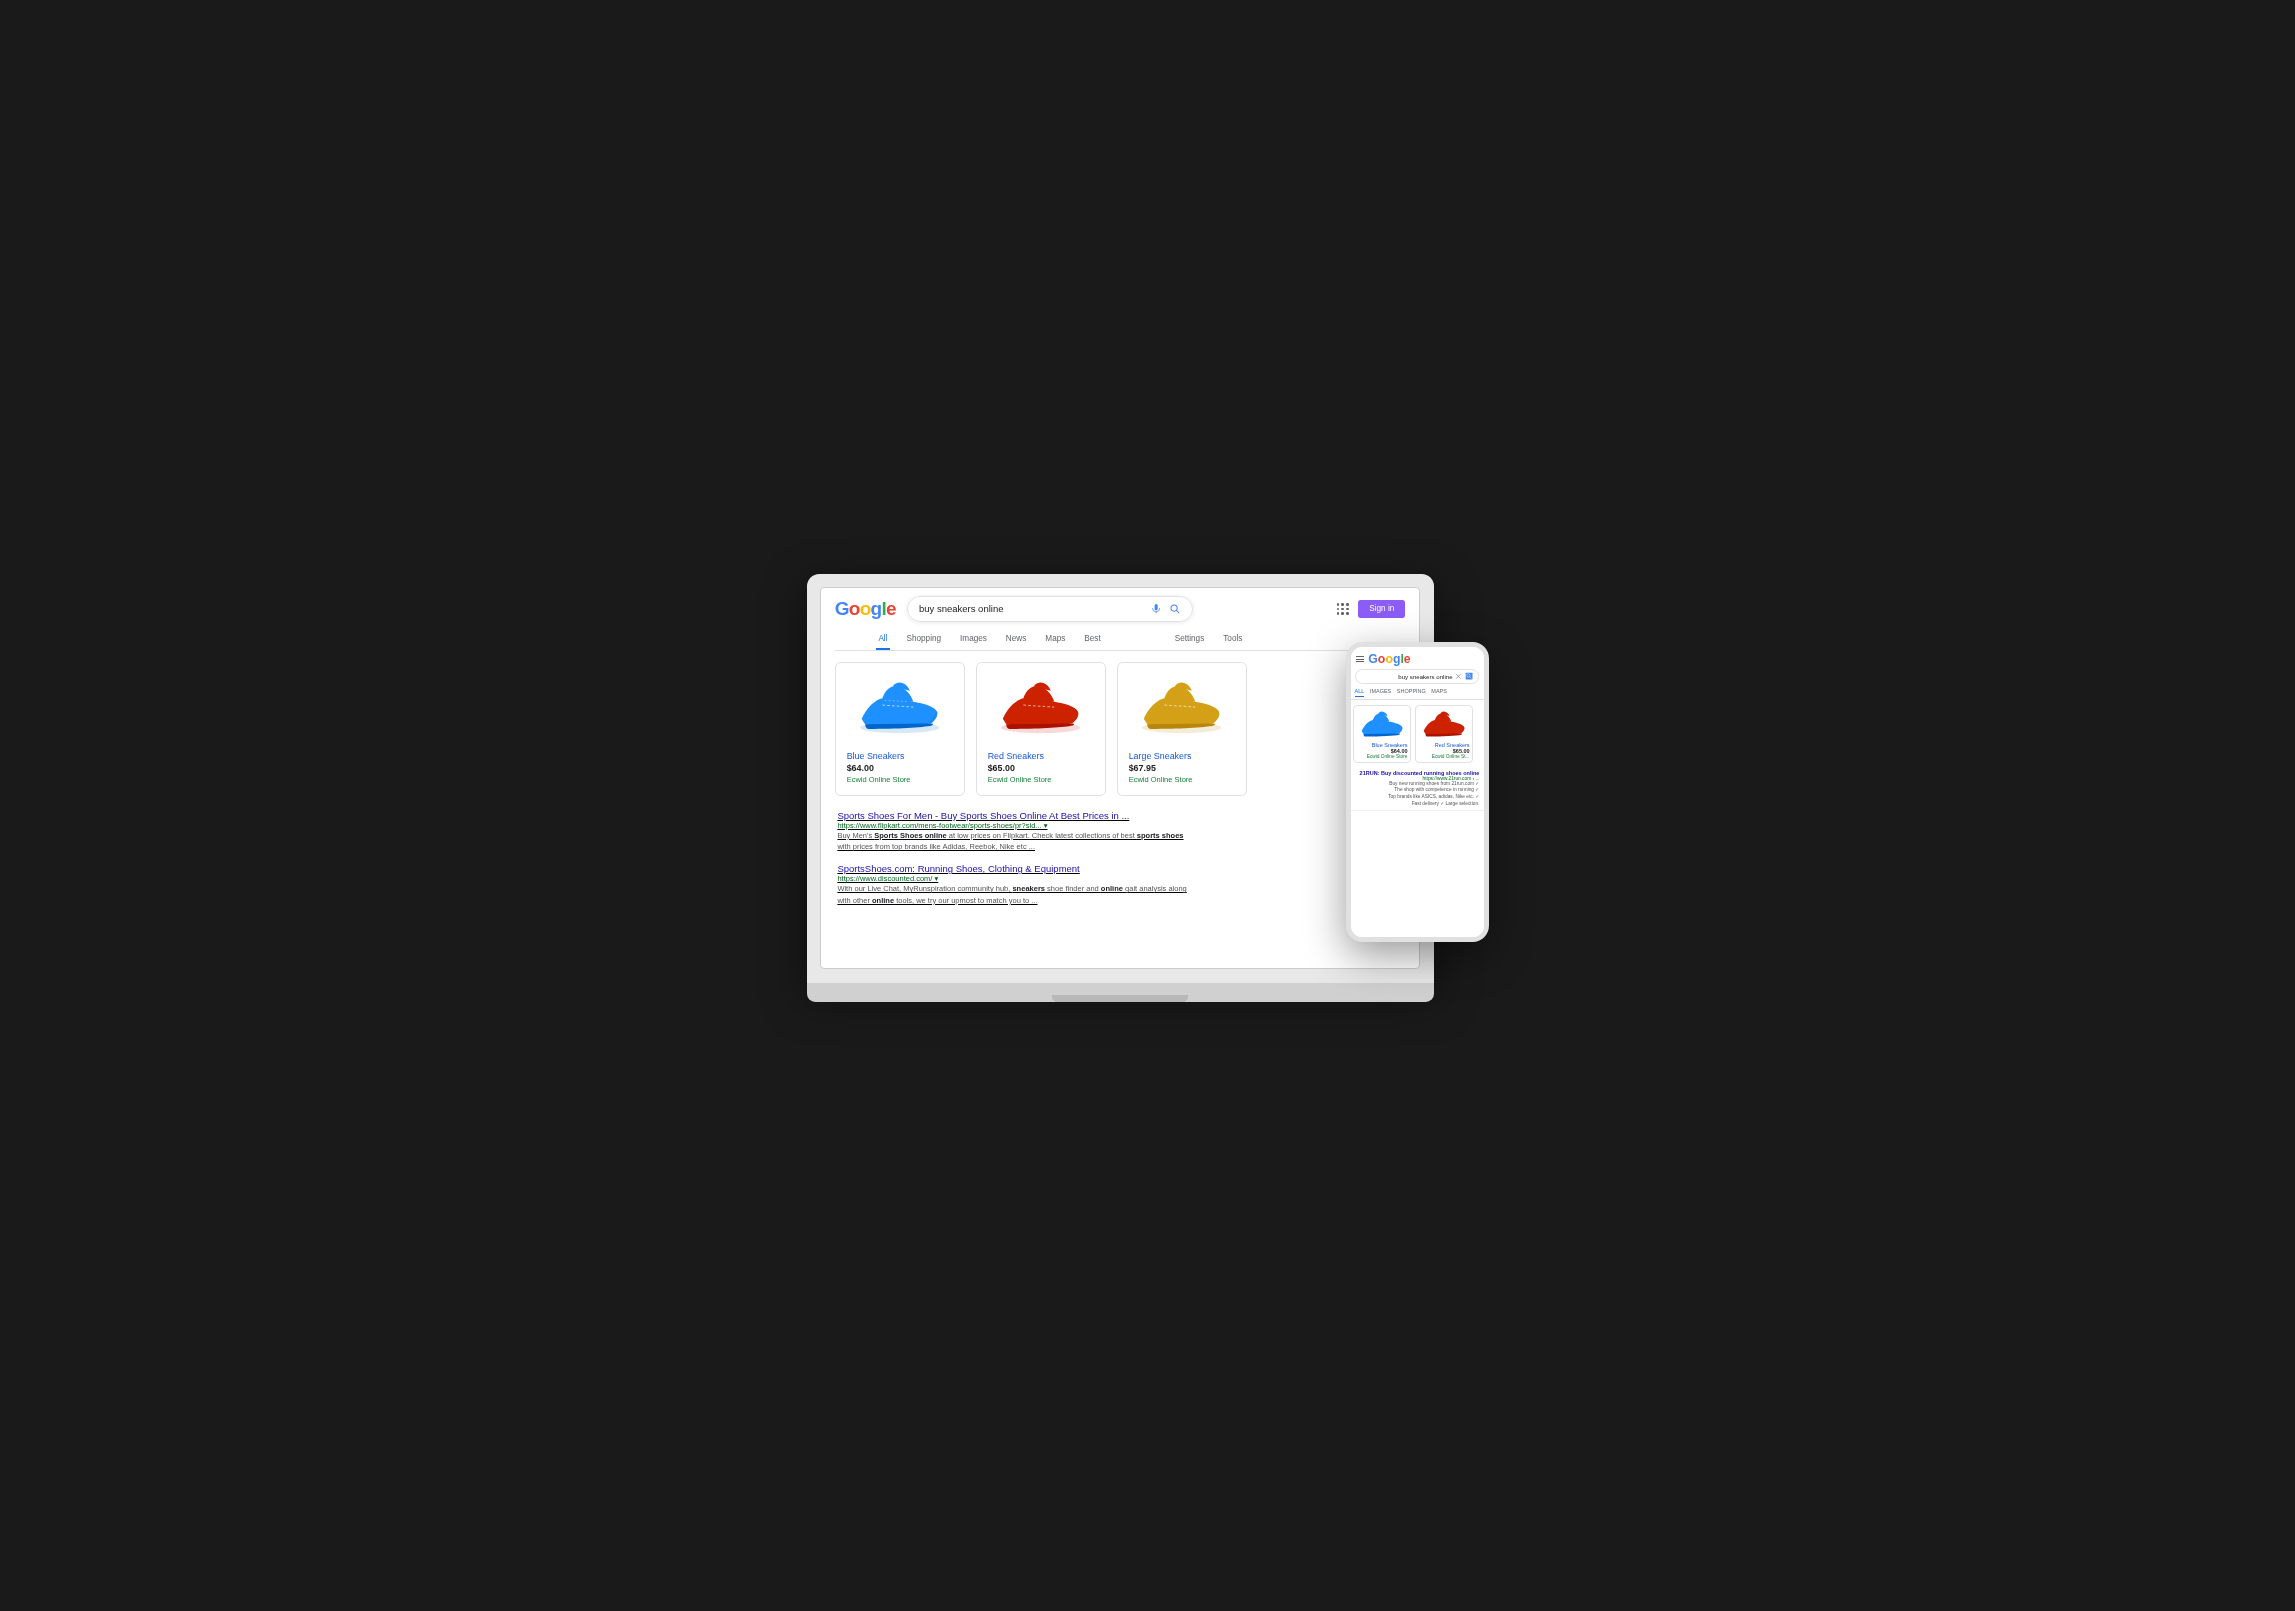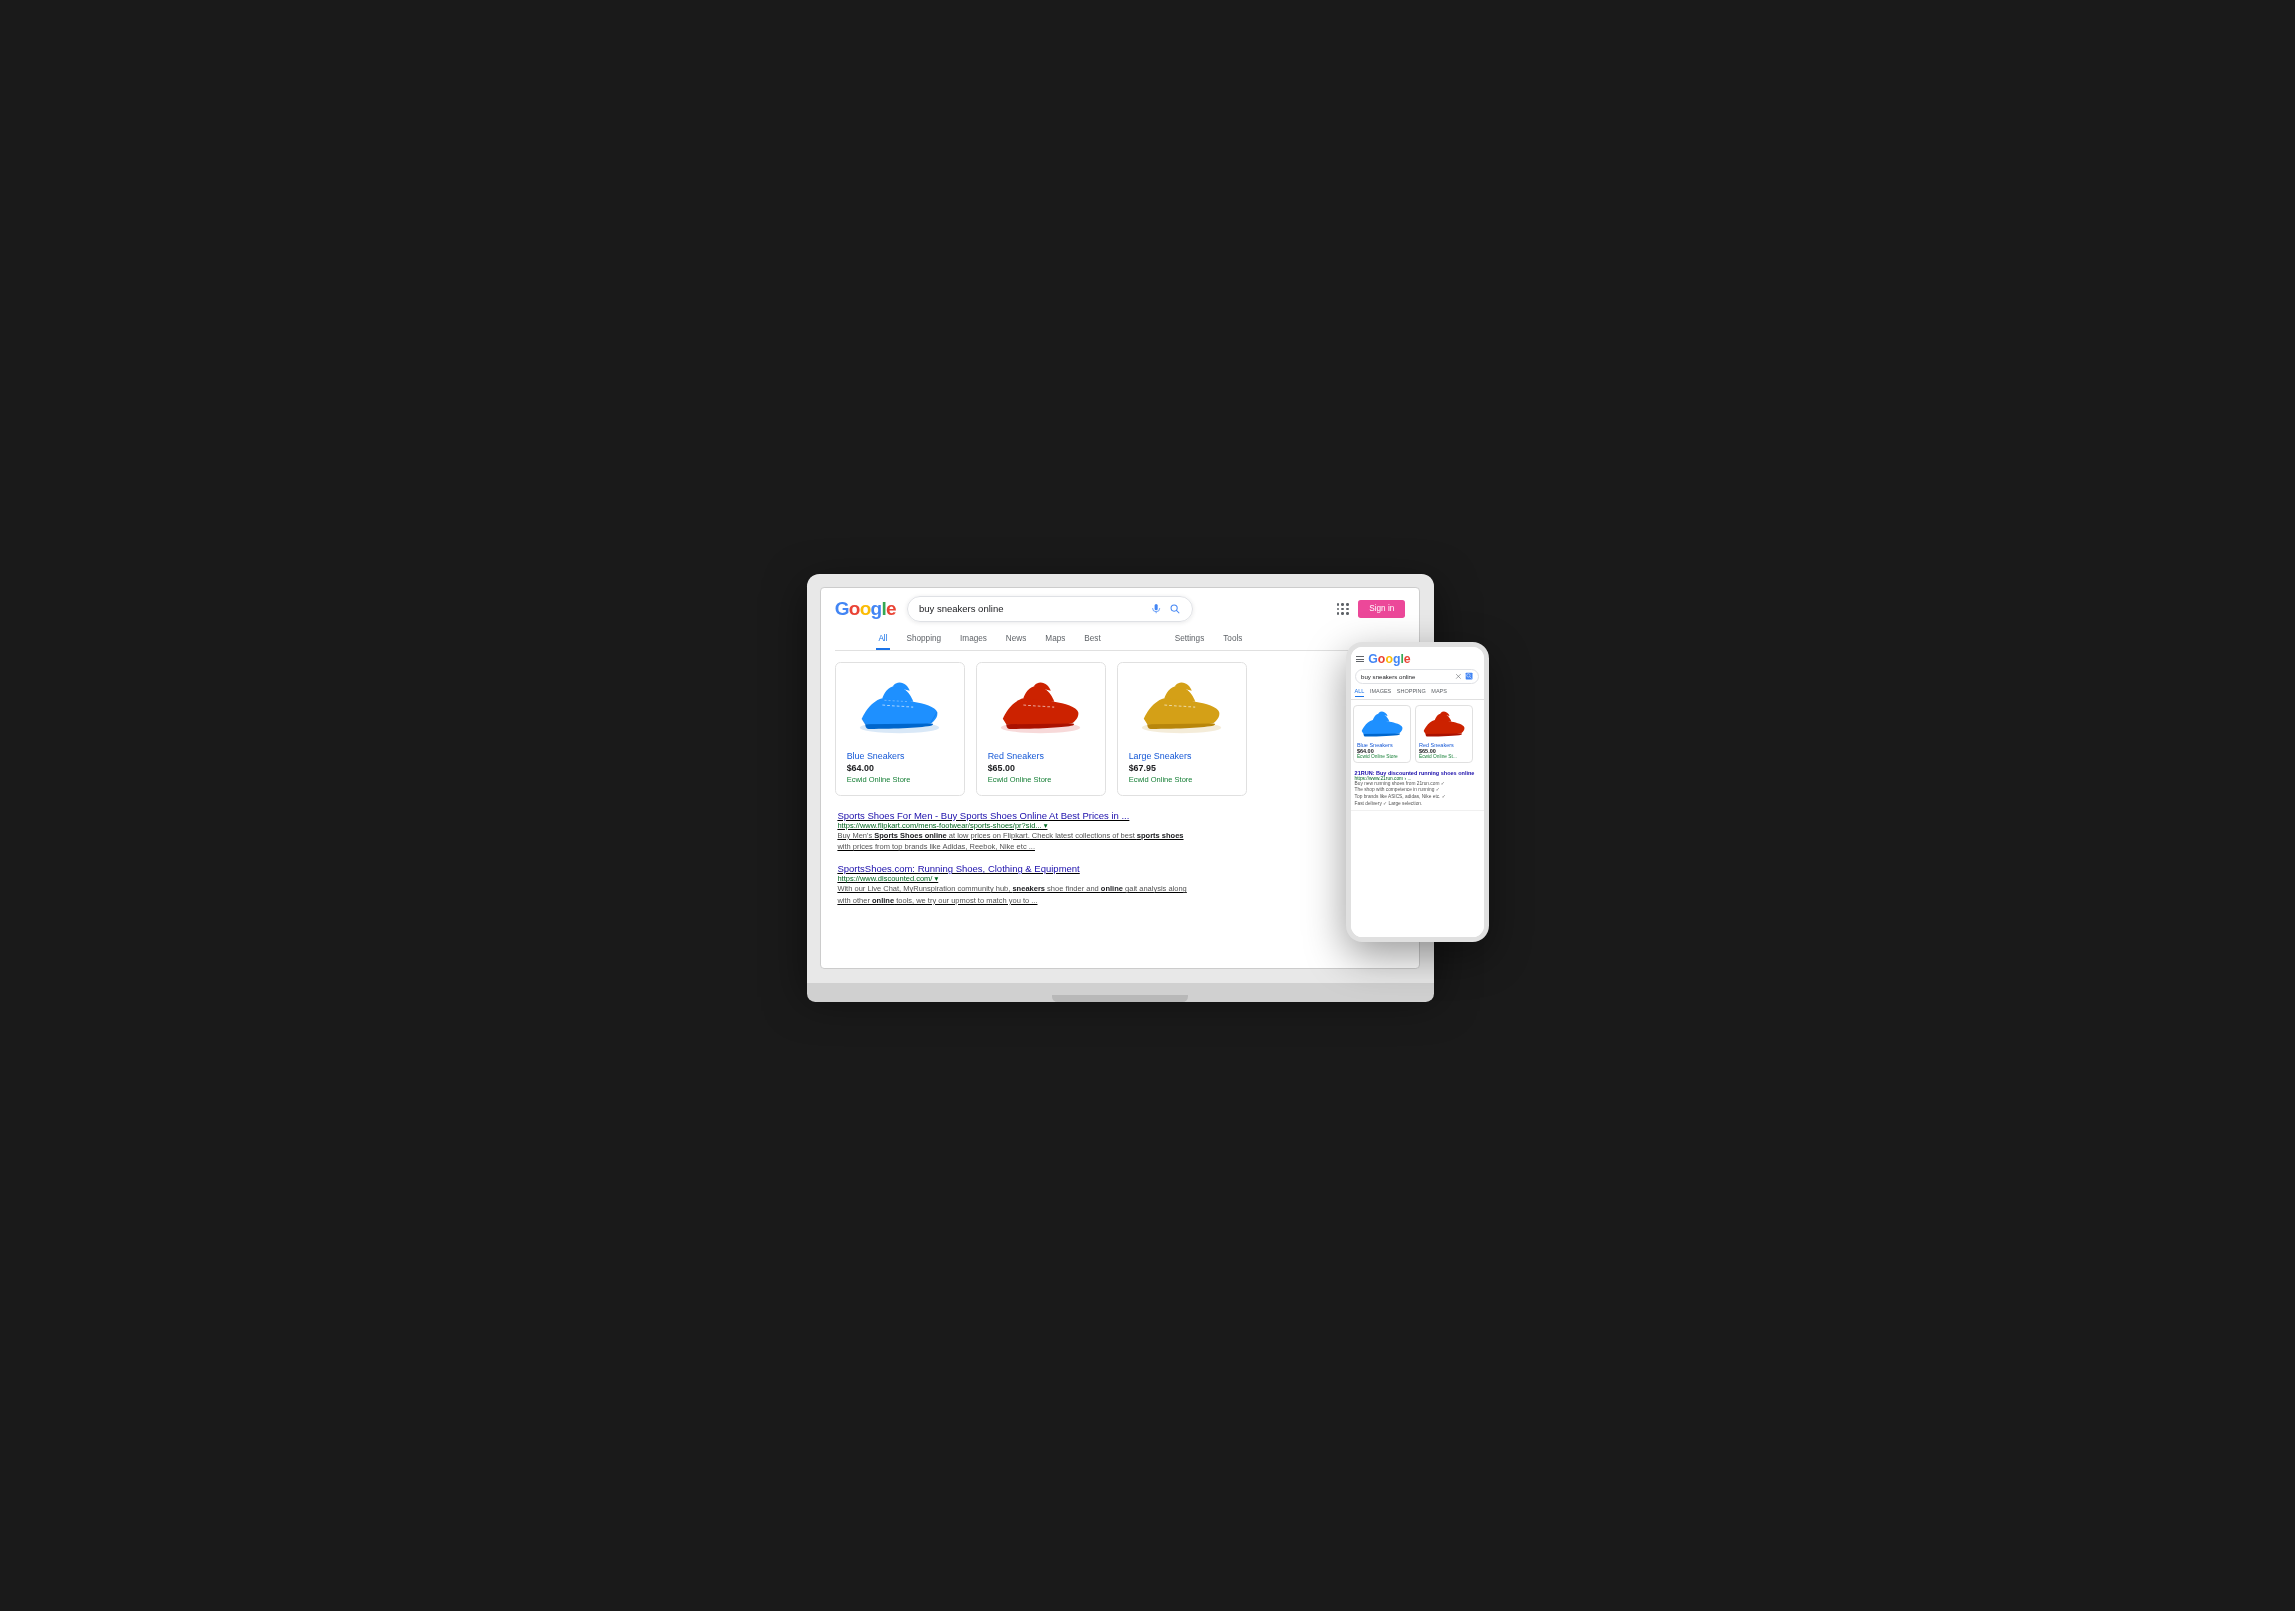--- a/index.html
+++ b/index.html
@@ -139,21 +139,21 @@
 
     .apps-grid span {
       width: 2.7px;
       height: 2.7px;
       background: #5f6368;
       border-radius: 50%;
       display: block;
     }
 
     .signin-btn {
-      background: #ec4899;
+      background: #8b5cf6;
       color: white;
       border: none;
       border-radius: 2.7px;
       padding: 4.8px 11px;
       font-size: 8.2px;
       cursor: pointer;
       font-weight: 500;
     }
 
     .nav-tabs {
@@ -274,20 +274,21 @@
       border: 5.5px solid #e0e0e0;
       overflow: hidden;
       z-index: 10;
     }
 
     .phone-screen {
       height: 100%;
       overflow: hidden;
       background: #fff;
       font-size: 6.1px;
+      text-align: right;
     }
 
     .phone-header {
       padding: 5.5px 5.5px 2.7px;
       display: flex;
       align-items: center;
       gap: 4.1px;
     }
 
     .phone-hamburger {

